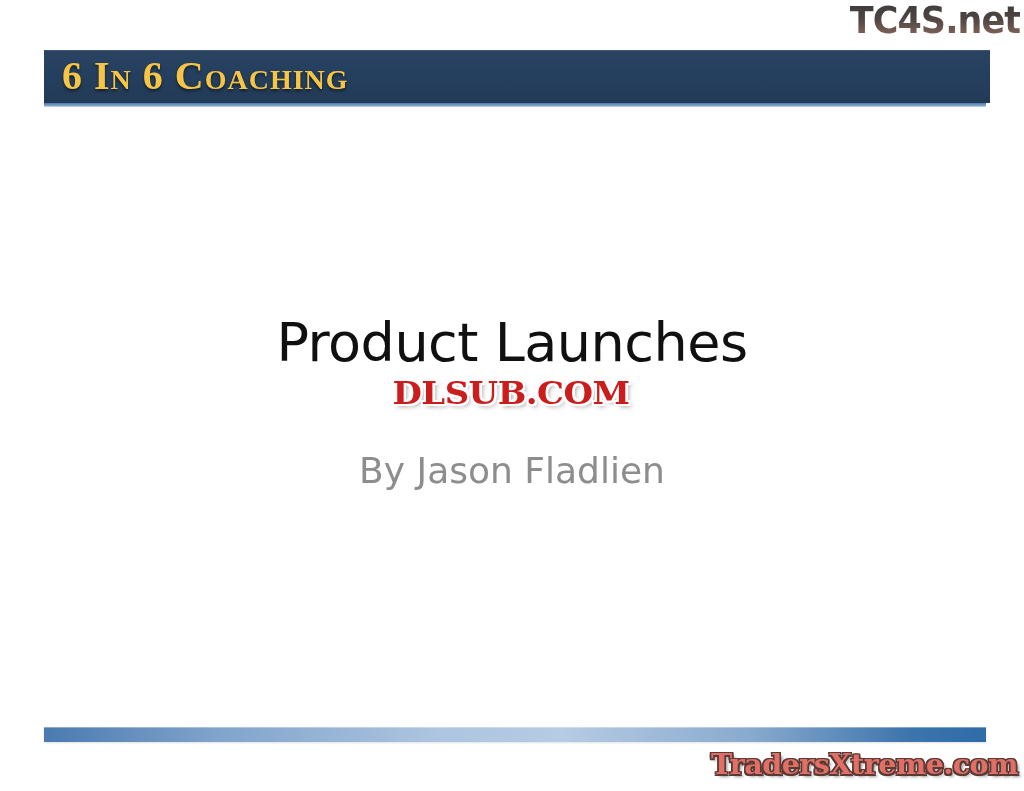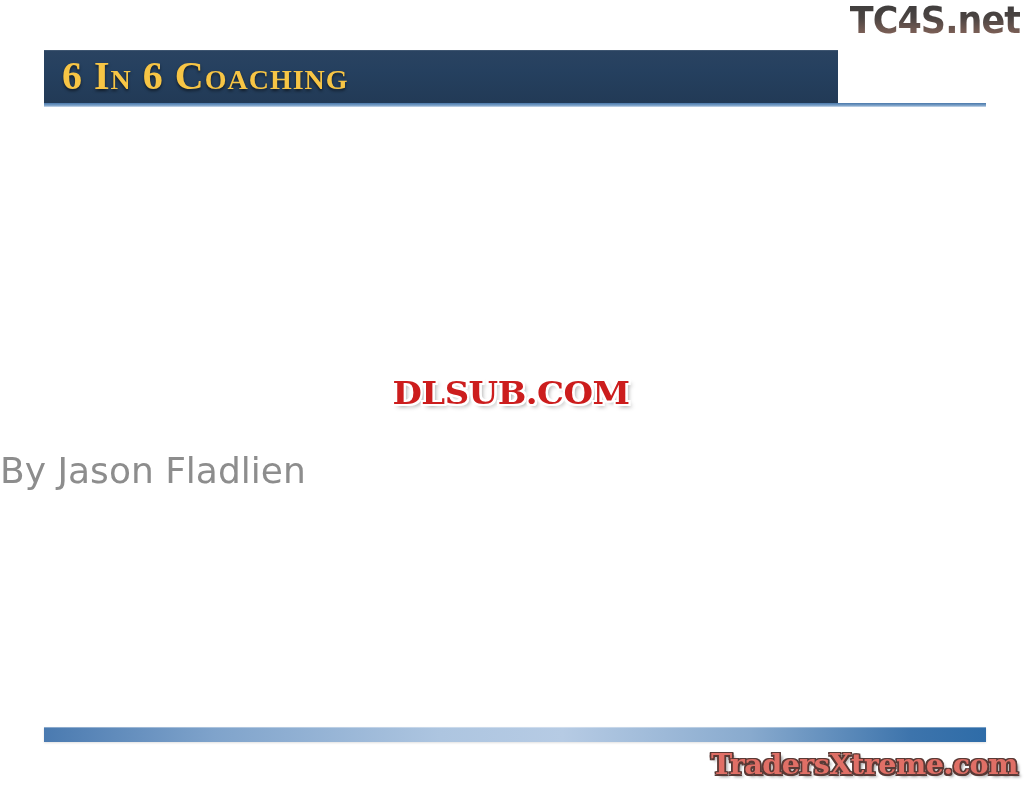--- a/index.html
+++ b/index.html
@@ -38,21 +38,21 @@
     transform-origin: right center;
     white-space: nowrap;
     user-select: none;
   }
 
   
   .header-banner {
     position: absolute;
     left: 44px;
     top: 50px;
-    width: 794px;
+    width: 946px;
     height: 53px;
     background: linear-gradient(180deg, #2a4361 0%, #25405f 40%, #223a56 100%);
     box-shadow: inset 0 1px 0 rgba(255,255,255,0.10);
   }
   .header-banner-accent {
     position: absolute;
     left: 44px;
     top: 103px;
     width: 942px;
     height: 4px;
@@ -89,20 +89,21 @@
     font-size: 54px;
     line-height: 62px;
     color: #101010;
     letter-spacing: -0.5px;
   }
   .slide-subtitle {
     position: absolute;
     left: 0;
     top: 447px;
     width: 1024px;
+    text-align: center;
     font-family: "DejaVu Sans", "Liberation Sans", sans-serif;
     font-weight: 400;
     font-size: 36px;
     line-height: 48px;
     color: #8d8d8d;
   }
 
   
   .dlsub-watermark {
     position: absolute;
@@ -176,20 +177,23 @@
 
 <div class="slide">
 
   <div class="tc4s-watermark">TC4S.net</div>
 
   <div class="header-banner">
     <div class="header-banner-title">6 In 6 Coaching</div>
   </div>
   <div class="header-banner-accent"></div>
 
+  <div class="title-block">
+    <div class="slide-title">Product Launches</div>
+  </div>
 
   <div class="dlsub-watermark">DLSUB.COM</div>
 
   <div class="slide-subtitle">By Jason Fladlien</div>
 
   <div class="footer-bar"></div>
 
   <div class="tx-watermark">TradersXtreme.com</div>
 
 </div>

